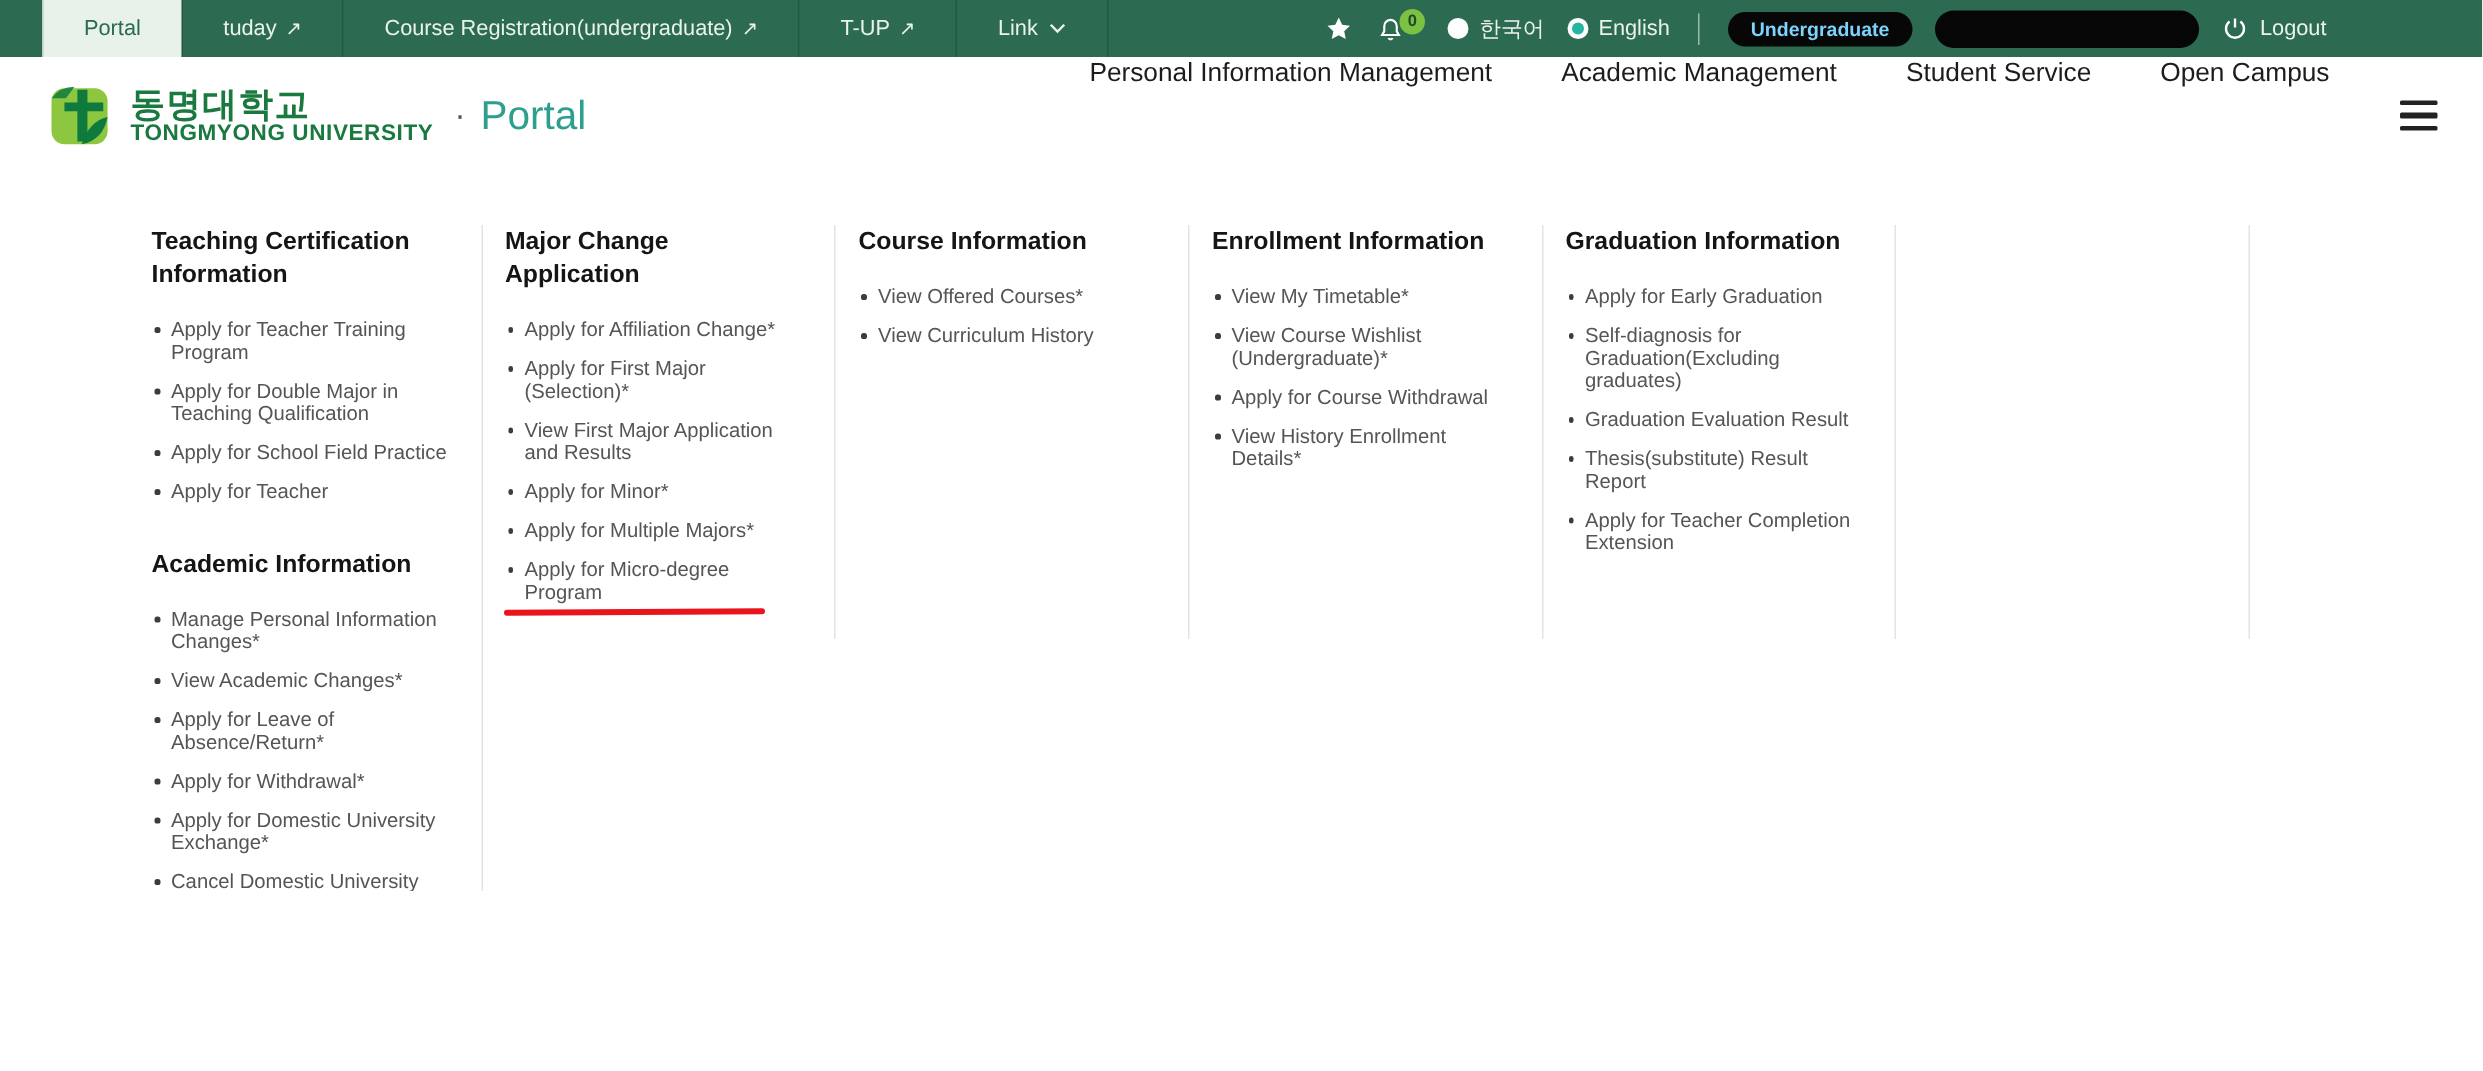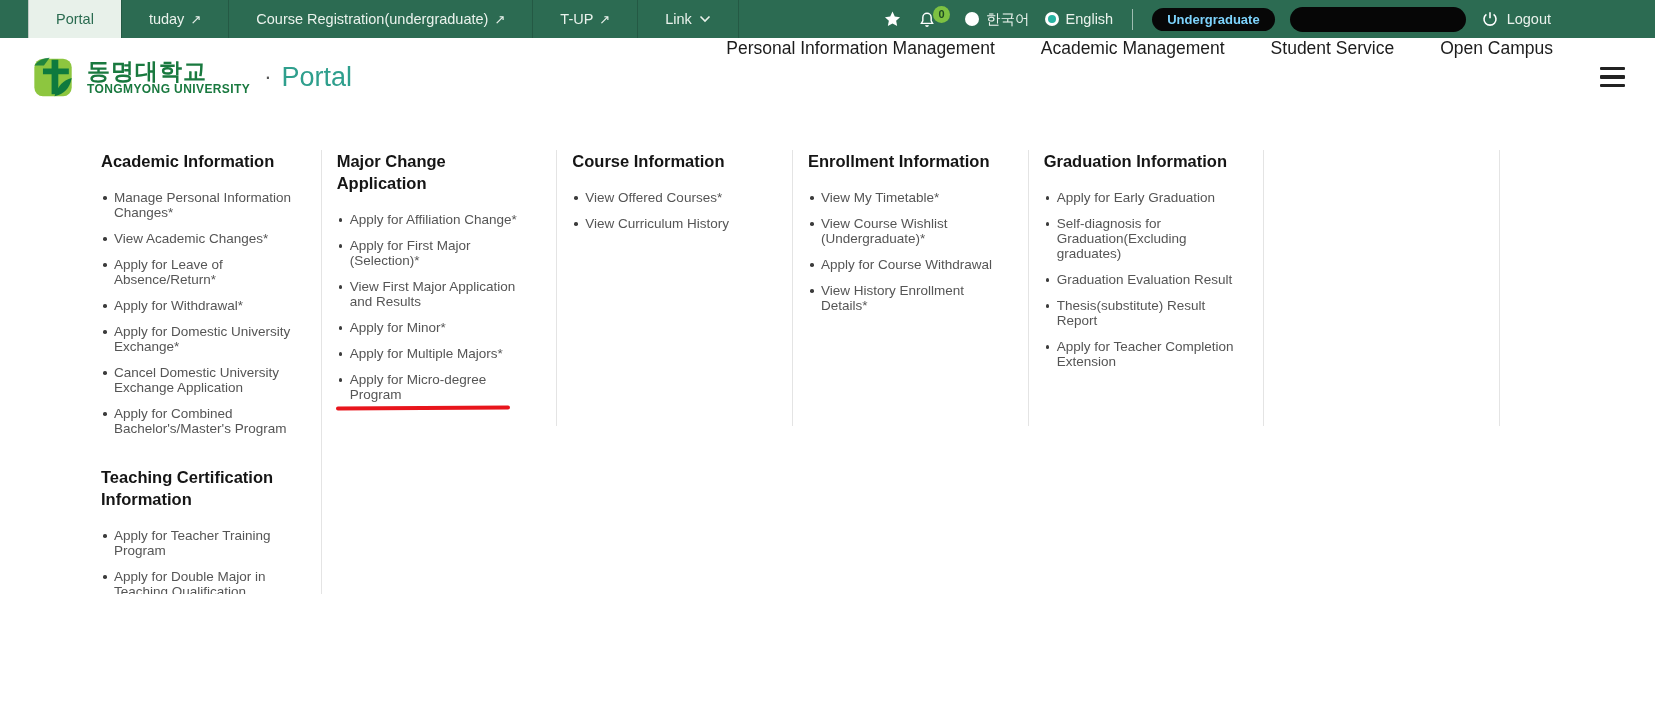--- a/index.html
+++ b/index.html
@@ -30,21 +30,21 @@
   .pill { background:#070707; color:#7dd3fc; border-radius:13px; padding:4px 15px; font-size:13px;font-weight:bold; }
   .redacted { width:176px; height:25px; background:#060606; border-radius:13px; }
   .logout { display:flex; align-items:center; gap:8px; cursor:pointer; }
 
   
   .header { position:absolute; top:38px; left:0; right:0; height:78px; background:#fff;
             border-bottom:1px solid #e9e9e9; display:flex; align-items:center; }
   .logo-group { display:flex; align-items:center; margin-left:30px; cursor:pointer; }
   .logo-text { margin-left:10px; color:#19793f; line-height:1.05; }
   .logo-kr { font-size:23px; font-weight:bold; letter-spacing:1px; }
-  .logo-en { font-size:12px; font-weight:bold; letter-spacing:.4px; }
+  .logo-en { font-size:15px; font-weight:bold; letter-spacing:.4px; }
   .logo-dot { color:#555; font-size:22px; margin:0 10px 0 14px; }
   .portal-label { font-size:27px; color:#2f9f8d; }
   .nav { margin-left:auto; display:flex; align-items:flex-start; height:100%; margin-right:14px; }
   .nav-item { display:flex; align-items:center; padding:0 23px; font-size:17.5px; color:#1c1c1c;
               position:relative; cursor:pointer; white-space:nowrap; }
   .nav-item.active { color:#5cb33c; }
   .nav-item.active::after { content:""; position:absolute; left:16px; right:16px; bottom:-1px;
               height:4px; background:#69b42e; }
   .circle-annot { position:absolute; left:50%; top:50%; transform:translate(-50%,-50%);
               width:170px; height:64px; overflow:visible; pointer-events:none; }
@@ -175,36 +175,36 @@
         <div></div>
         <div></div>
         <div></div>
       </div>
   </div>
 
   <div class="megamenu">
     <div class="mm-grid" id="mmGrid">
         <div class="mm-col">
           <div class="mm-section">
+            <div class="mm-title">Teaching Certification Information</div>
+            <div class="mm-item">Apply for Teacher Training Program</div>
+            <div class="mm-item">Apply for Double Major in Teaching Qualification</div>
+            <div class="mm-item">Apply for School Field Practice</div>
+            <div class="mm-item">Apply for Teacher</div>
+          </div>
+          <div class="mm-section">
             <div class="mm-title">Academic Information</div>
             <div class="mm-item">Manage Personal Information Changes*</div>
             <div class="mm-item">View Academic Changes*</div>
             <div class="mm-item">Apply for Leave of Absence/Return*</div>
             <div class="mm-item">Apply for Withdrawal*</div>
             <div class="mm-item">Apply for Domestic University Exchange*</div>
             <div class="mm-item">Cancel Domestic University Exchange Application</div>
             <div class="mm-item">Apply for Combined Bachelor's/Master's Program</div>
           </div>
-          <div class="mm-section">
-            <div class="mm-title">Teaching Certification Information</div>
-            <div class="mm-item">Apply for Teacher Training Program</div>
-            <div class="mm-item">Apply for Double Major in Teaching Qualification</div>
-            <div class="mm-item">Apply for School Field Practice</div>
-            <div class="mm-item">Apply for Teacher</div>
-          </div>
         </div>
         <div class="mm-col">
           <div class="mm-section">
             <div class="mm-title">Major Change Application</div>
             <div class="mm-item">Apply for Affiliation Change*</div>
             <div class="mm-item">Apply for First Major (Selection)*</div>
             <div class="mm-item">View First Major Application and Results</div>
             <div class="mm-item">Apply for Minor*</div>
             <div class="mm-item">Apply for Multiple Majors*</div>
             <div class="mm-item">Apply for Micro-degree Program<div class="red-underline"></div></div>

